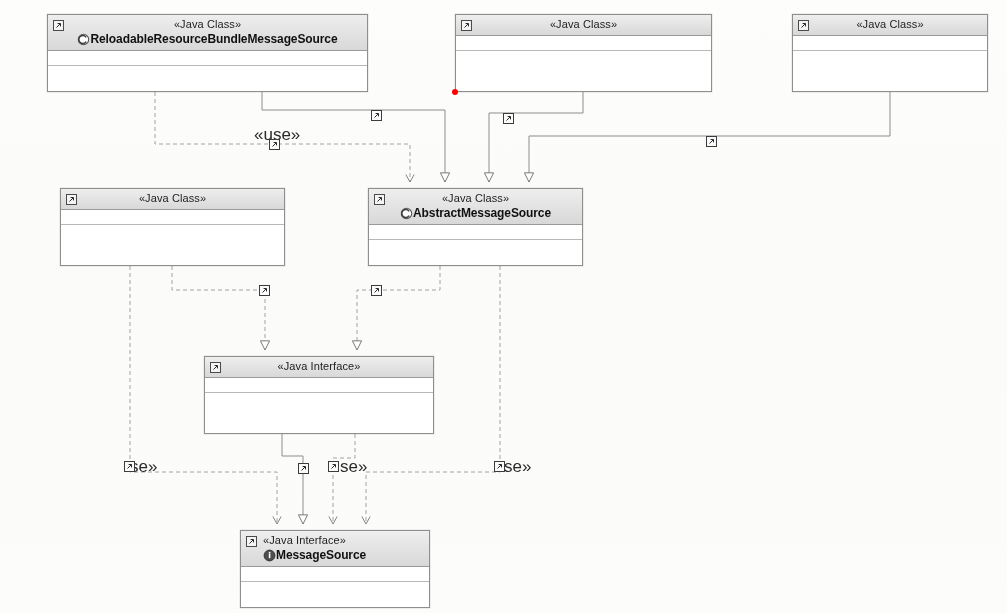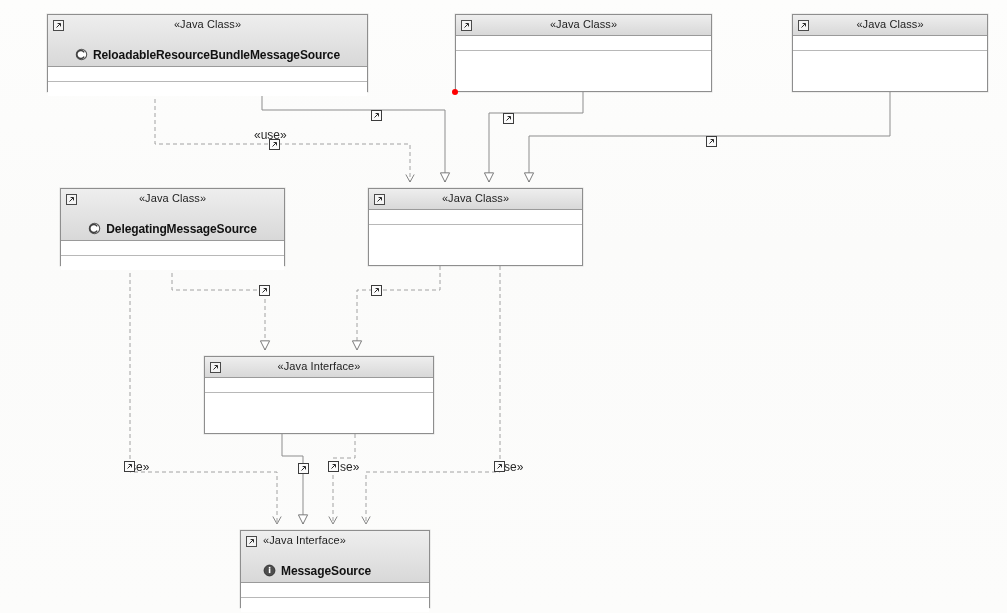--- a/index.html
+++ b/index.html
@@ -65,23 +65,23 @@
 
   .stereotype {
     font-size: 11px;
     line-height: 13px;
     color: #222;
     letter-spacing: 0.1px;
     white-space: nowrap;
   }
   .node-title-row {
     display: flex;
+    align-items: center;
     justify-content: center;
-    gap: 5px;
-    margin-top: 17px;
+    margin-top: 1px;
   }
   .type-icon {
     width: 13px;
     height: 13px;
     flex: 0 0 13px;
   }
   .type-icon svg { display: block; }
   .node-name {
     font-size: 12px;
     line-height: 14px;
@@ -101,21 +101,21 @@
   }
 
   
   .uml-node.title-left .uml-header { text-align: left; padding-left: 22px; }
   .uml-node.title-left .node-title-row { justify-content: flex-start; }
   .uml-node.title-left .stereotype { display: block; text-align: left; }
 
   
   .edge-label {
     position: absolute;
-    font-size: 12px;
+    font-size: 17px;
     line-height: 12px;
     color: #2a2a2a;
     white-space: nowrap;
     background: transparent;
   }
   .link-badge {
     position: absolute;
     width: 11px;
     height: 11px;
     border: 1px solid #3c3c3c;
@@ -225,43 +225,43 @@
 
   <div class="uml-node" style="left:60px; top:188px; width:225px; height:78px;">
     <div class="uml-header">
       <span class="corner-icon">
         <svg width="9" height="9" viewBox="0 0 9 9">
           <path d="M2.5 6.5 L6.2 2.8" stroke="#2b2b2b" stroke-width="1" fill="none"></path>
           <path d="M3.6 2.5 L6.5 2.5 L6.5 5.4" stroke="#2b2b2b" stroke-width="1" fill="none"></path>
         </svg>
       </span>
       <div class="stereotype">«Java Class»</div>
+    </div>
+    <div class="uml-compartment"></div>
+    <div class="uml-compartment last"></div>
+  </div>
+
+  <div class="uml-node" style="left:368px; top:188px; width:215px; height:78px;">
+    <div class="uml-header">
+      <span class="corner-icon">
+        <svg width="9" height="9" viewBox="0 0 9 9">
+          <path d="M2.5 6.5 L6.2 2.8" stroke="#2b2b2b" stroke-width="1" fill="none"></path>
+          <path d="M3.6 2.5 L6.5 2.5 L6.5 5.4" stroke="#2b2b2b" stroke-width="1" fill="none"></path>
+        </svg>
+      </span>
+      <div class="stereotype">«Java Class»</div>
       <div class="node-title-row">
         <span class="type-icon">
           <svg width="13" height="13" viewBox="0 0 13 13">
             <circle cx="6.5" cy="6.5" r="5.2" fill="#ffffff" stroke="#555" stroke-width="1.1"></circle>
             <path d="M9.2 4.3 A4 4 0 1 0 9.2 8.7" fill="none" stroke="#3f3f3f" stroke-width="1.5"></path>
           </svg>
         </span>
-        <span class="node-name">DelegatingMessageSource</span>
+        <span class="node-name">AbstractMessageSource</span>
       </div>
-    </div>
-    <div class="uml-compartment"></div>
-    <div class="uml-compartment last"></div>
-  </div>
-
-  <div class="uml-node" style="left:368px; top:188px; width:215px; height:78px;">
-    <div class="uml-header">
-      <span class="corner-icon">
-        <svg width="9" height="9" viewBox="0 0 9 9">
-          <path d="M2.5 6.5 L6.2 2.8" stroke="#2b2b2b" stroke-width="1" fill="none"></path>
-          <path d="M3.6 2.5 L6.5 2.5 L6.5 5.4" stroke="#2b2b2b" stroke-width="1" fill="none"></path>
-        </svg>
-      </span>
-      <div class="stereotype">«Java Class»</div>
     </div>
     <div class="uml-compartment"></div>
     <div class="uml-compartment last"></div>
   </div>
 
   <div class="uml-node" style="left:204px; top:356px; width:230px; height:78px;">
     <div class="uml-header">
       <span class="corner-icon">
         <svg width="9" height="9" viewBox="0 0 9 9">
           <path d="M2.5 6.5 L6.2 2.8" stroke="#2b2b2b" stroke-width="1" fill="none"></path>

